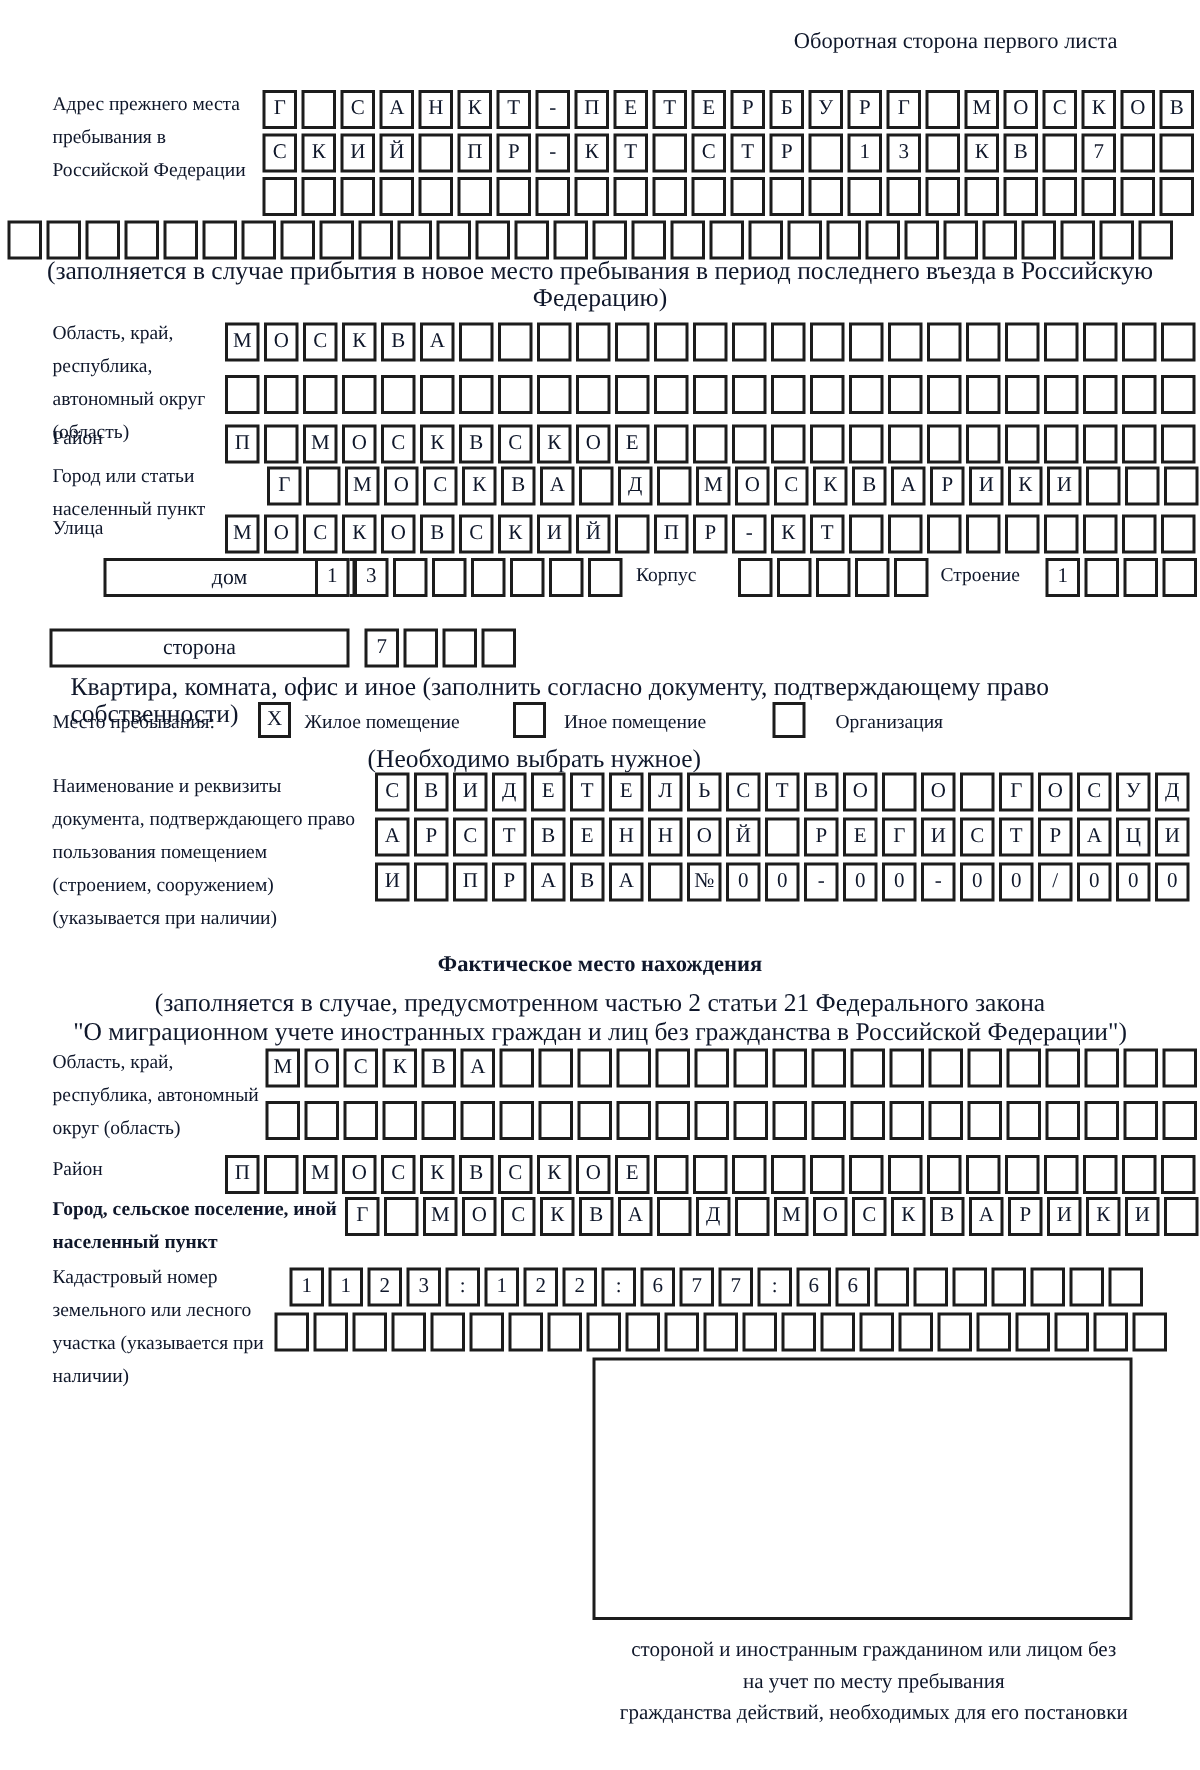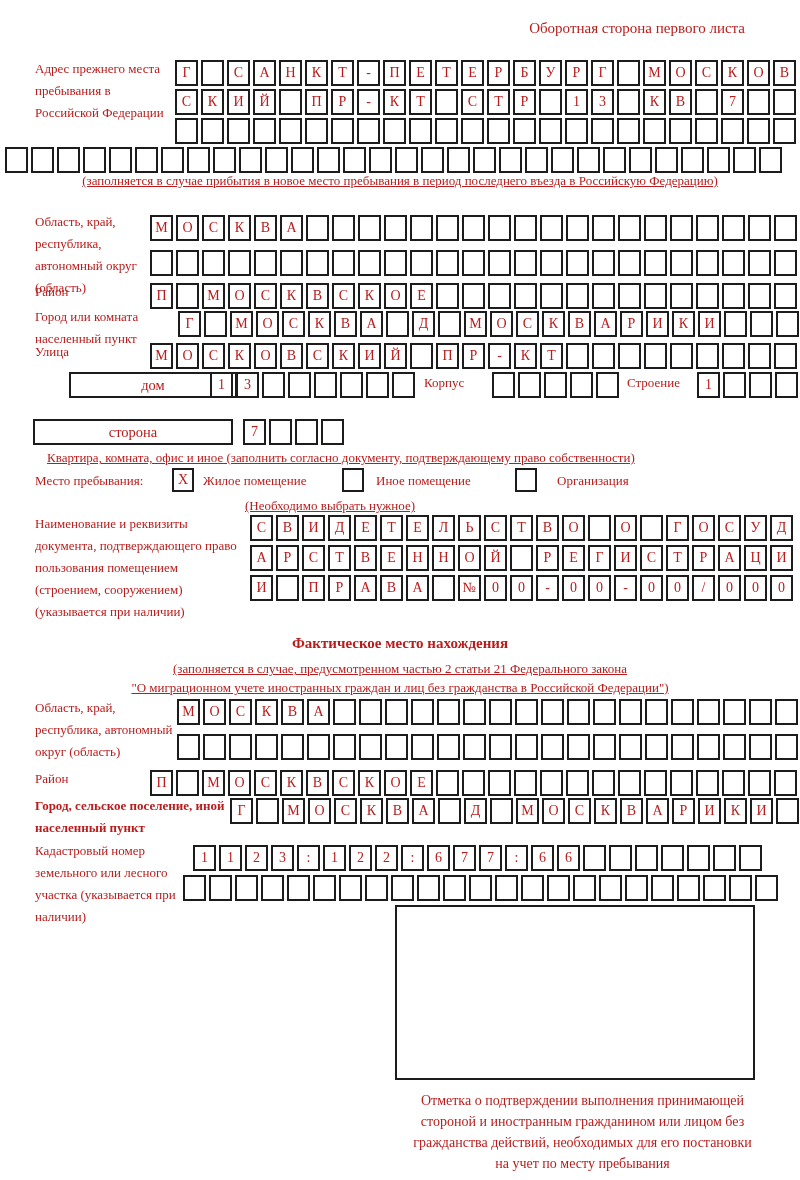--- a/index.html
+++ b/index.html
@@ -1,20 +1,20 @@
 <!DOCTYPE html>
 <html><head>
 <meta charset="utf-8">
 <style>
   html,body{margin:0;padding:0;background:#fff;}
-  #page{position:relative;width:800px;height:1180px;background:#fff;color:#b91c1c;
+  #page{position:relative;width:800px;height:1180px;background:#fff;color:#0f172a;
         font-family:"Liberation Serif","DejaVu Serif",serif;overflow:hidden;}
   .abs{position:absolute;}
   .lbl{font-size:13px;line-height:22px;}
-  .note{font-size:13px;line-height:18px;text-decoration:underline;}
+  .note{font-size:17px;line-height:18px;}
   .bold{font-weight:bold;}
   .center{text-align:center;width:800px;left:0;}
   .cells{position:absolute;display:flex;gap:3px;}
   .cell{display:inline-block;width:19px;height:22px;border:2px solid #1c1c1c;
         font-size:14px;line-height:22px;text-align:center;flex:0 0 auto;background:#fff;}
   .widebox{position:absolute;height:22px;border:2px solid #1c1c1c;text-align:center;
         font-size:14.5px;line-height:22px;background:#fff;}
   .checkbox{position:absolute;width:18px;height:20px;border:2px solid #1c1c1c;
         font-size:14px;line-height:20px;text-align:center;background:#fff;}
   .stamp{position:absolute;left:395px;top:905px;width:356px;height:171px;border:2px solid #1c1c1c;}
@@ -260,21 +260,21 @@
       <span class="cell"></span>
       <span class="cell"></span>
       <span class="cell"></span>
       <span class="cell"></span>
       <span class="cell"></span>
       <span class="cell"></span>
       <span class="cell"></span>
       <span class="cell"></span>
     </div>
 
-  <div class="abs lbl lbl-city">Город или комната населенный пункт</div>
+  <div class="abs lbl lbl-city">Город или статьи населенный пункт</div>
   <div class="cells rc">
       <span class="cell">Г</span>
       <span class="cell"></span>
       <span class="cell">М</span>
       <span class="cell">О</span>
       <span class="cell">С</span>
       <span class="cell">К</span>
       <span class="cell">В</span>
       <span class="cell">А</span>
       <span class="cell"></span>
@@ -599,19 +599,18 @@
       <span class="cell"></span>
       <span class="cell"></span>
       <span class="cell"></span>
       <span class="cell"></span>
       <span class="cell"></span>
       <span class="cell"></span>
     </div>
 
   <div class="stamp"></div>
   <div class="abs caption">
-    <div>Отметка о подтверждении выполнения принимающей</div>
     <div>стороной и иностранным гражданином или лицом без</div>
+    <div>на учет по месту пребывания</div>
     <div>гражданства действий, необходимых для его постановки</div>
-    <div>на учет по месту пребывания</div>
   </div>
 
 </div>
 
 </body></html>

